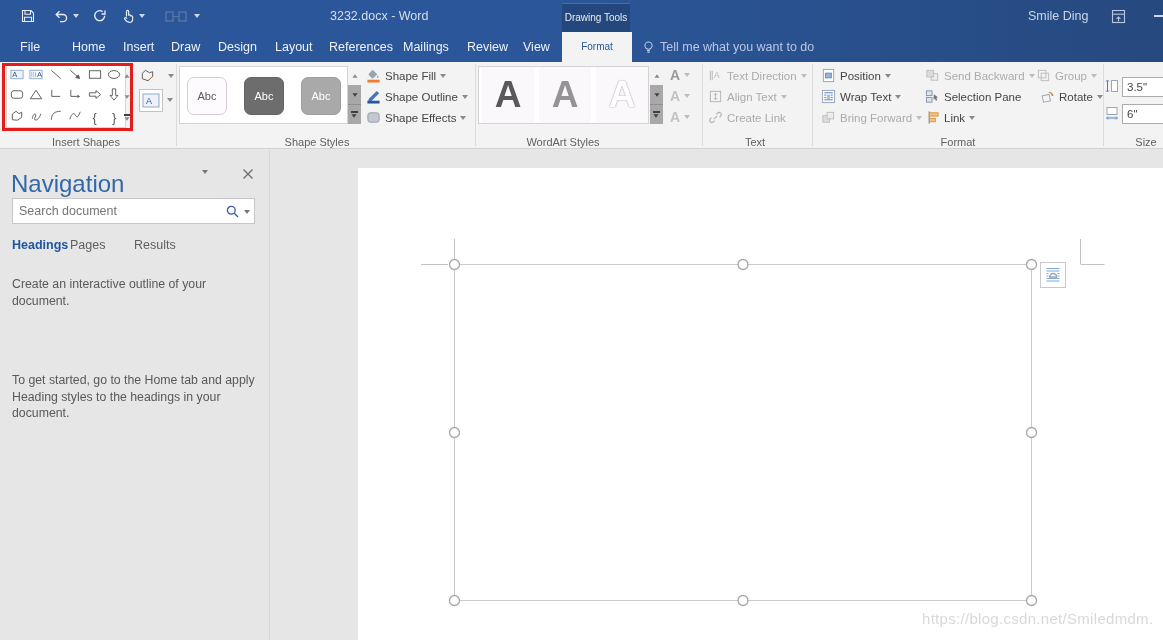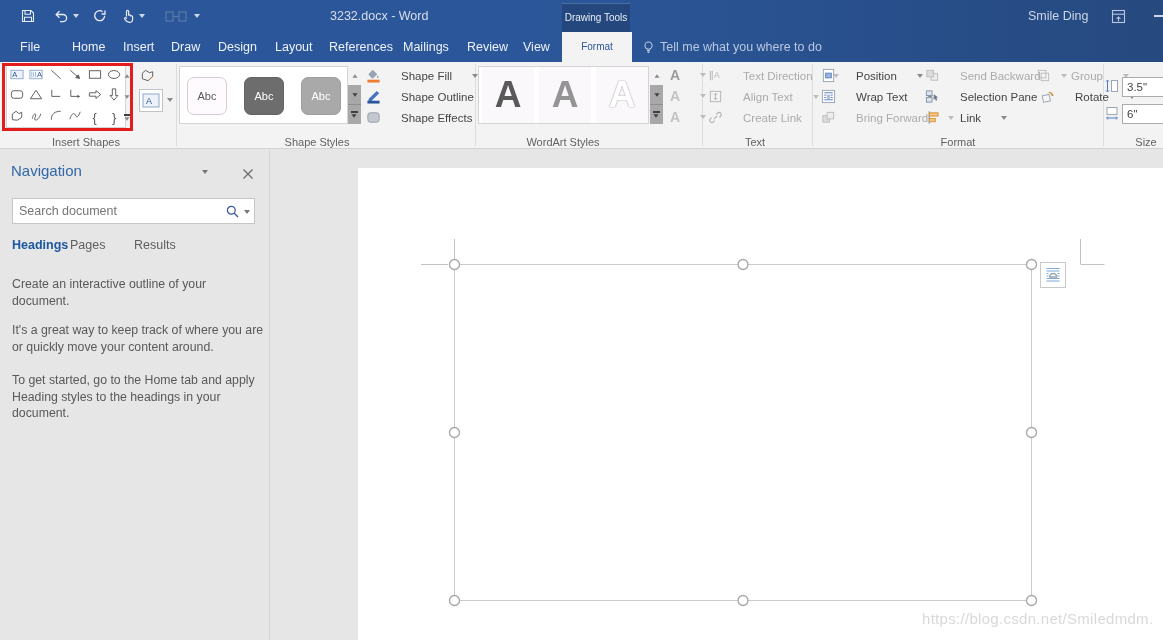--- a/index.html
+++ b/index.html
@@ -13,37 +13,37 @@
 .tri.g{border-top-color:#bdbdbd}
 .doc-title{position:absolute;left:330px;top:0;height:32px;line-height:32px;font-size:12.5px;color:#d7deeb}
 .dt-box{position:absolute;left:562px;top:3px;width:68px;height:29px;background:#24487e;border-top:1px solid #4a6fa5;color:#e8edf5;font-size:10px;text-align:center;line-height:28px;white-space:nowrap}
 .user{position:absolute;left:1028px;top:0;height:32px;line-height:32px;font-size:12.5px;color:#ccd6e8}
 .tab{position:absolute;top:32px;height:30px;line-height:30px;font-size:12.5px;color:#edf1f8}
 .fmt-tab{position:absolute;left:562px;top:32px;width:70px;height:30px;background:#f3f3f3;color:#2b579a;font-size:10px;text-align:center;line-height:30px}
 .tellme{position:absolute;left:660px;top:32px;height:30px;line-height:30px;font-size:12.5px;color:#b9c7e0}
 .ribbon{position:absolute;left:0;top:62px;width:1163px;height:87px;background:#f3f3f3;border-bottom:1px solid #d2d2d2}
 .gdiv{position:absolute;top:2px;height:82px;width:1px;background:#dcdcdc}
 .glabel{position:absolute;top:74px;font-size:11px;color:#616161;text-align:center}
-.rb{position:absolute;display:flex;align-items:center;gap:20px;height:15px;font-size:11.5px;color:#454545;white-space:nowrap}
+.rb{position:absolute;display:flex;align-items:center;gap:4px;height:15px;font-size:11.5px;color:#454545;white-space:nowrap}
 .rb.gray{color:#ababab}
 .gal{position:absolute;background:#fff;border:1px solid #d4d4d4}
 .shape-grid{position:absolute;left:7px;top:66px;width:119px;height:62px;display:grid;grid-template-columns:repeat(6,19.5px);grid-template-rows:repeat(3,20.5px);align-items:center;justify-items:center}
 .redbox{position:absolute;left:2px;top:1px;width:131px;height:68px;border:3px solid #e31c1c;z-index:6}
 .scrollcol{position:absolute;display:flex;flex-direction:column}
 .scrollcol .sc{flex:1;display:flex;align-items:center;justify-content:center}
 .sc .tri{transform:scale(.85)}
 .sc.up .tri{transform:rotate(180deg) scale(.85)}
 .sc.dark{background:#a8a8a8}
 .sc.dark .tri{border-top-color:#3f3f3f}
 .morebar{display:block;width:7px;height:1.5px;background:#3f3f3f;margin:0 auto 1px}
 .styletile{position:absolute;width:40px;height:38px;border-radius:7px;font-size:11px;display:flex;align-items:center;justify-content:center}
 .watile{position:absolute;width:52px;height:56px;top:5px;background:#fbf8fb;display:flex;align-items:center;justify-content:center;font-size:37px;font-weight:bold}
 .launcher{position:absolute;top:136px}
 .navpane{position:absolute;left:0;top:150px;width:270px;height:490px;background:#e6e6e6;border-right:1px solid #d6d6d6}
-.nav-title{position:absolute;left:11px;top:162px;font-size:15px;color:#3268a8}
+.nav-title{position:absolute;left:11px;top:170px;font-size:24px;color:#3268a8}
 .searchbox{position:absolute;left:12px;top:198px;width:243px;height:26px;background:#fff;border:1px solid #c6c6c6}
 .searchbox input{position:absolute;left:6px;top:3px;width:200px;height:18px;border:none;outline:none;font-size:12.5px;color:#767676;font-family:"Liberation Sans",sans-serif;background:transparent}
 .ntab{position:absolute;top:238px;font-size:12.5px;color:#5f5f5f}
 .ntab.active{color:#1e56a0;font-weight:bold}
 .npara{position:absolute;left:12px;width:252px;font-size:12.3px;color:#595959;line-height:16.5px}
 .docarea{position:absolute;left:270px;top:150px;width:893px;height:490px;background:#e6e6e6}
 .page{position:absolute;left:88px;top:18px;width:805px;height:472px;background:#fff}
 .layoutbtn{position:absolute;left:770px;top:112px;width:26px;height:26px;background:#fff;border:1px solid #c9c9c9;display:flex;align-items:center;justify-content:center;z-index:3}
 .watermark{position:absolute;left:652px;top:460px;font-size:15px;color:#d9d9d9;letter-spacing:.3px}
 input.sizeinput{position:absolute;width:43px;height:20px;border:1px solid #ababab;font-size:11.5px;color:#454545;padding-left:4px;font-family:"Liberation Sans",sans-serif;background:#fff;outline:none}
@@ -97,21 +97,21 @@
     <span class="tab" style="left:275px">Layout</span>
     <span class="tab" style="left:329px">References</span>
     <span class="tab" style="left:403px">Mailings</span>
     <span class="tab" style="left:467px">Review</span>
     <span class="tab" style="left:523px">View</span>
     <div class="fmt-tab">Format</div>
     <span class="qicon" style="left:641px;top:40px"><svg width="15" height="15" viewBox="0 0 15 15" fill="none" stroke="#b9c7e0" stroke-width="1.1">
           <circle cx="7.5" cy="5.6" r="3.6"></circle>
           <path d="M6 10.6h3M6.5 12.4h2"></path>
         </svg></span>
-    <span class="tellme">Tell me what you where to do</span>
+    <span class="tellme">Tell me what you want to do</span>
   </div>
 
   <div class="ribbon">
     <div class="gdiv" style="left:176px"></div>
     <div class="gdiv" style="left:475px"></div>
     <div class="gdiv" style="left:702px"></div>
     <div class="gdiv" style="left:812px"></div>
     <div class="gdiv" style="left:1103px"></div>
 
     <div class="gal" style="left:6px;top:3px;width:120px;height:63px"></div>
@@ -406,24 +406,20 @@
           <path d="M9.3 9.3 13 13"></path>
         </svg></span>
     <span class="tri" style="position:absolute;left:231px;top:11px;border-top-color:#777"></span>
   </div>
   <span class="ntab active" style="left:12px">Headings</span>
   <span class="ntab" style="left:70px">Pages</span>
   <span class="ntab" style="left:134px">Results</span>
   <div class="npara" style="top:276px">
       <div>Create an interactive outline of your</div>
       <div>document.</div>
-    </div>
-  <div class="npara" style="top:322px">
-      <div>It's a great way to keep track of where you are</div>
-      <div>or quickly move your content around.</div>
     </div>
   <div class="npara" style="top:372px">
       <div>To get started, go to the Home tab and apply</div>
       <div>Heading styles to the headings in your</div>
       <div>document.</div>
     </div>
 
   <div class="docarea">
     <div class="page"></div>
     <svg class="abs" style="left:0;top:0" width="893" height="490">

